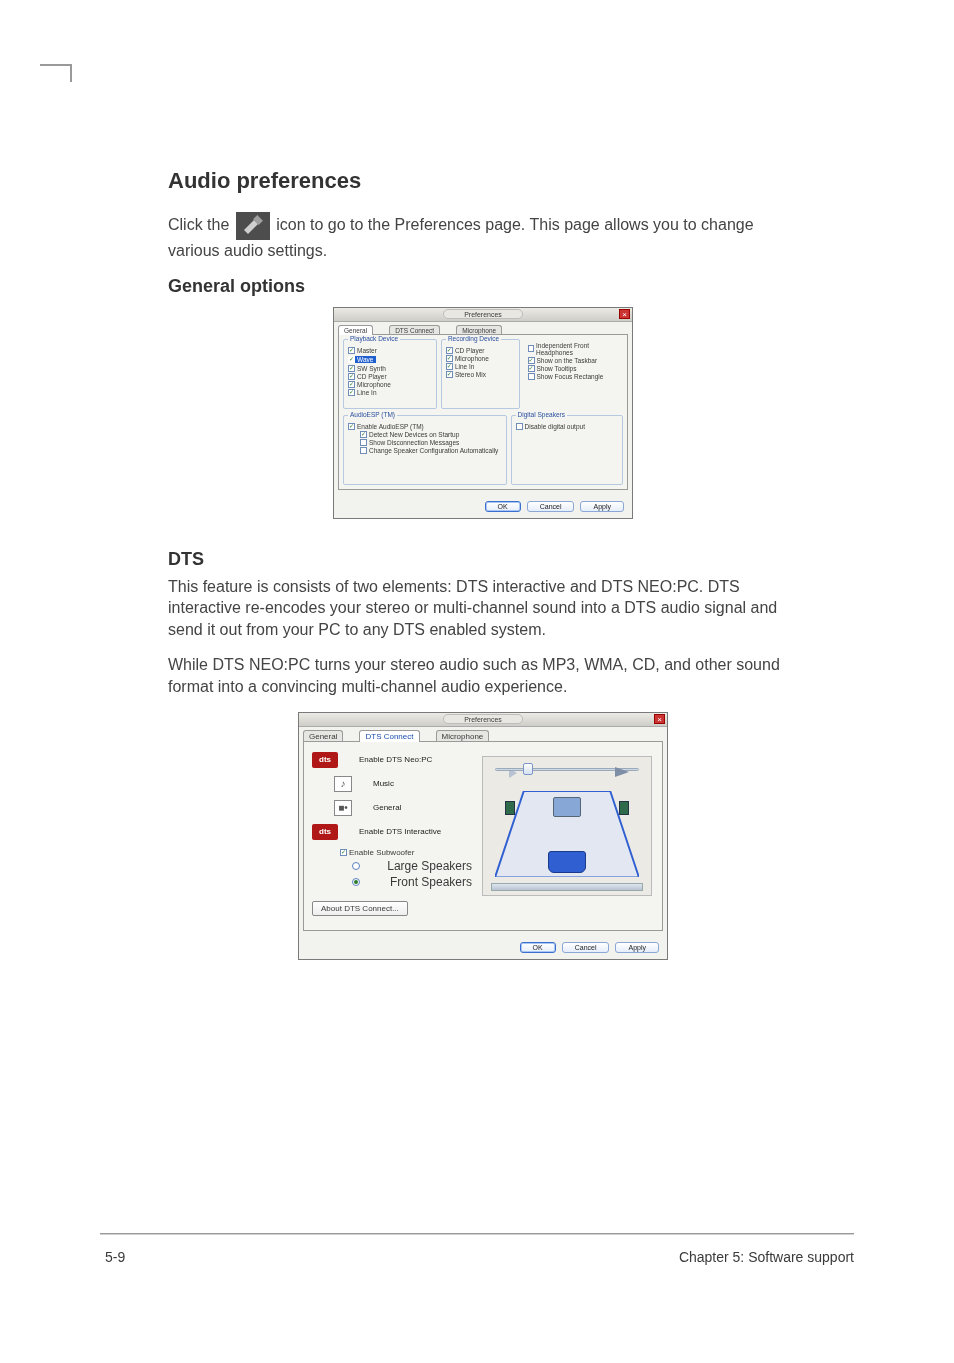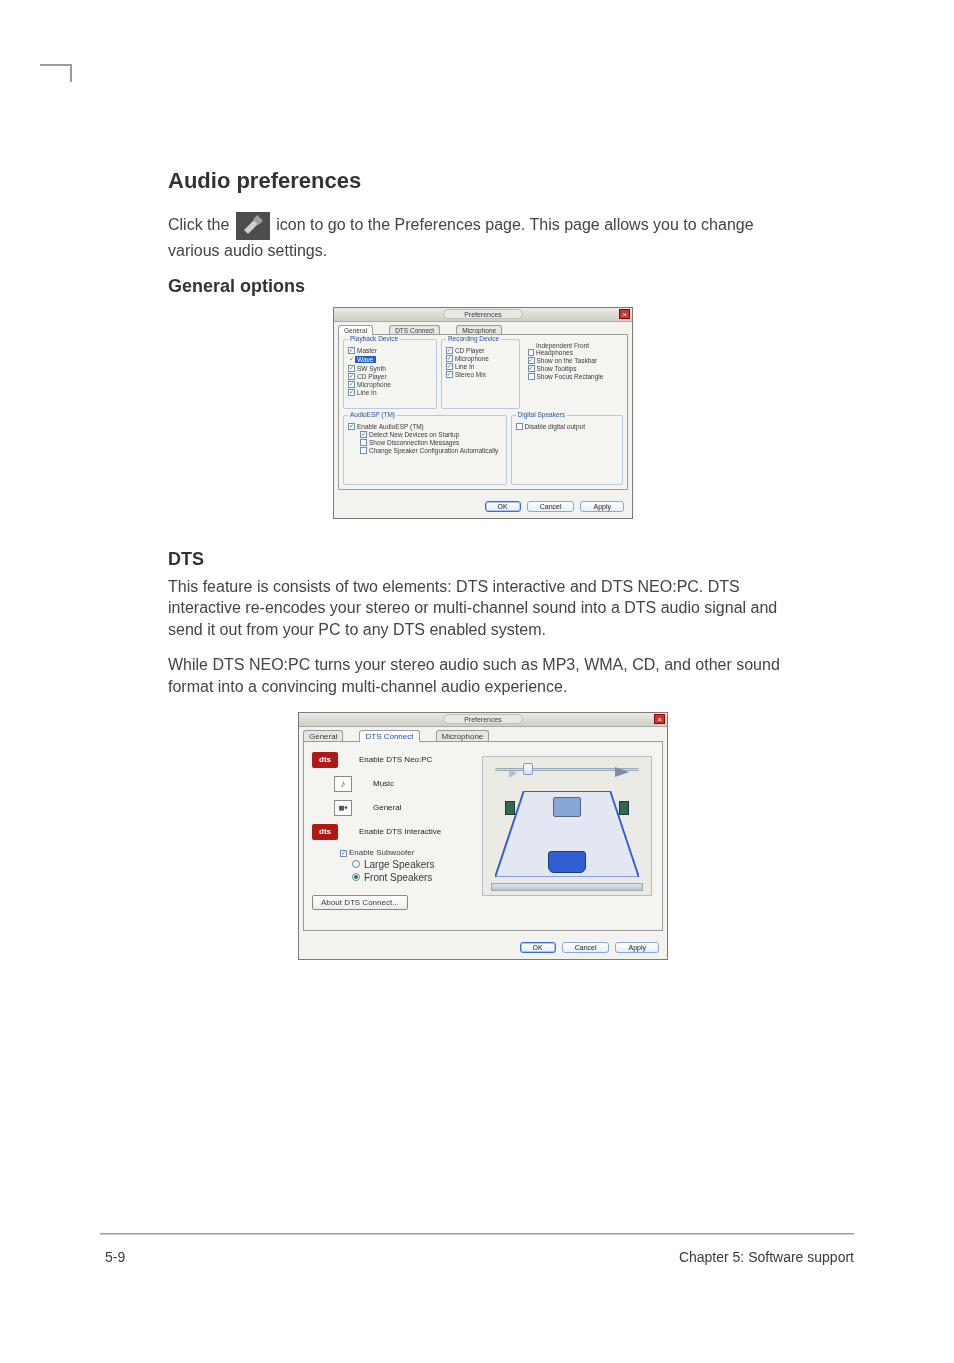--- a/index.html
+++ b/index.html
@@ -147,21 +147,21 @@
     min-height: 70px;
   }
   .group .legend {
     position: absolute;
     top: -5px; left: 4px;
     background: #f4f4f0;
     padding: 0 2px;
     color: #2a4fa0;
     font-size: 6.5px;
   }
-  .chk { display: flex; align-items: flex-end; gap: 2px; margin: 1px 0; }
+  .chk { display: flex; align-items: center; gap: 2px; margin: 1px 0; }
   .chk .box {
     width: 7px; height: 7px;
     border: 1px solid #6f8db8;
     background: #fff;
     display: inline-flex;
     align-items: center; justify-content: center;
     font-size: 6px; color: #2a7a2a;
     line-height: 6px;
   }
   .chk .box.checked::after { content: "✓"; }
@@ -209,21 +209,21 @@
     border-radius: 2px;
   }
   .square-icon {
     width: 18px; height: 16px;
     border:1px solid #888; background:#fff;
     display:flex; align-items:center; justify-content:center;
     font-size:10px; color:#555;
   }
   .small-label { font-size: 8px; color: #222; margin-left: 15px; }
   .sub-chk { margin-left: 28px; }
-  .radio { display:flex; align-items:center; gap:4px; margin:2px 0 2px 40px; font-size:10px;}
+  .radio { display:flex; align-items:center; gap:4px; margin:2px 0 2px 40px; font-size:12px;justify-content:space-between;}
   .radio .dot { width:8px;height:8px;border:1px solid #5a7fbf;border-radius:50%;background:#fff;display:inline-flex;align-items:center;justify-content:center;}
   .radio .dot.sel::after{content:"";width:4px;height:4px;background:#2a7a2a;border-radius:50%;}
   .about-btn {
     border:1px solid #888; background:linear-gradient(#fff,#eee);
     font-size:8px; padding:2px 8px; border-radius:2px;
     margin-top:10px; display:inline-block;
   }
   .room {
     position:absolute; right:10px; top:14px;
     width:170px; height:140px;

